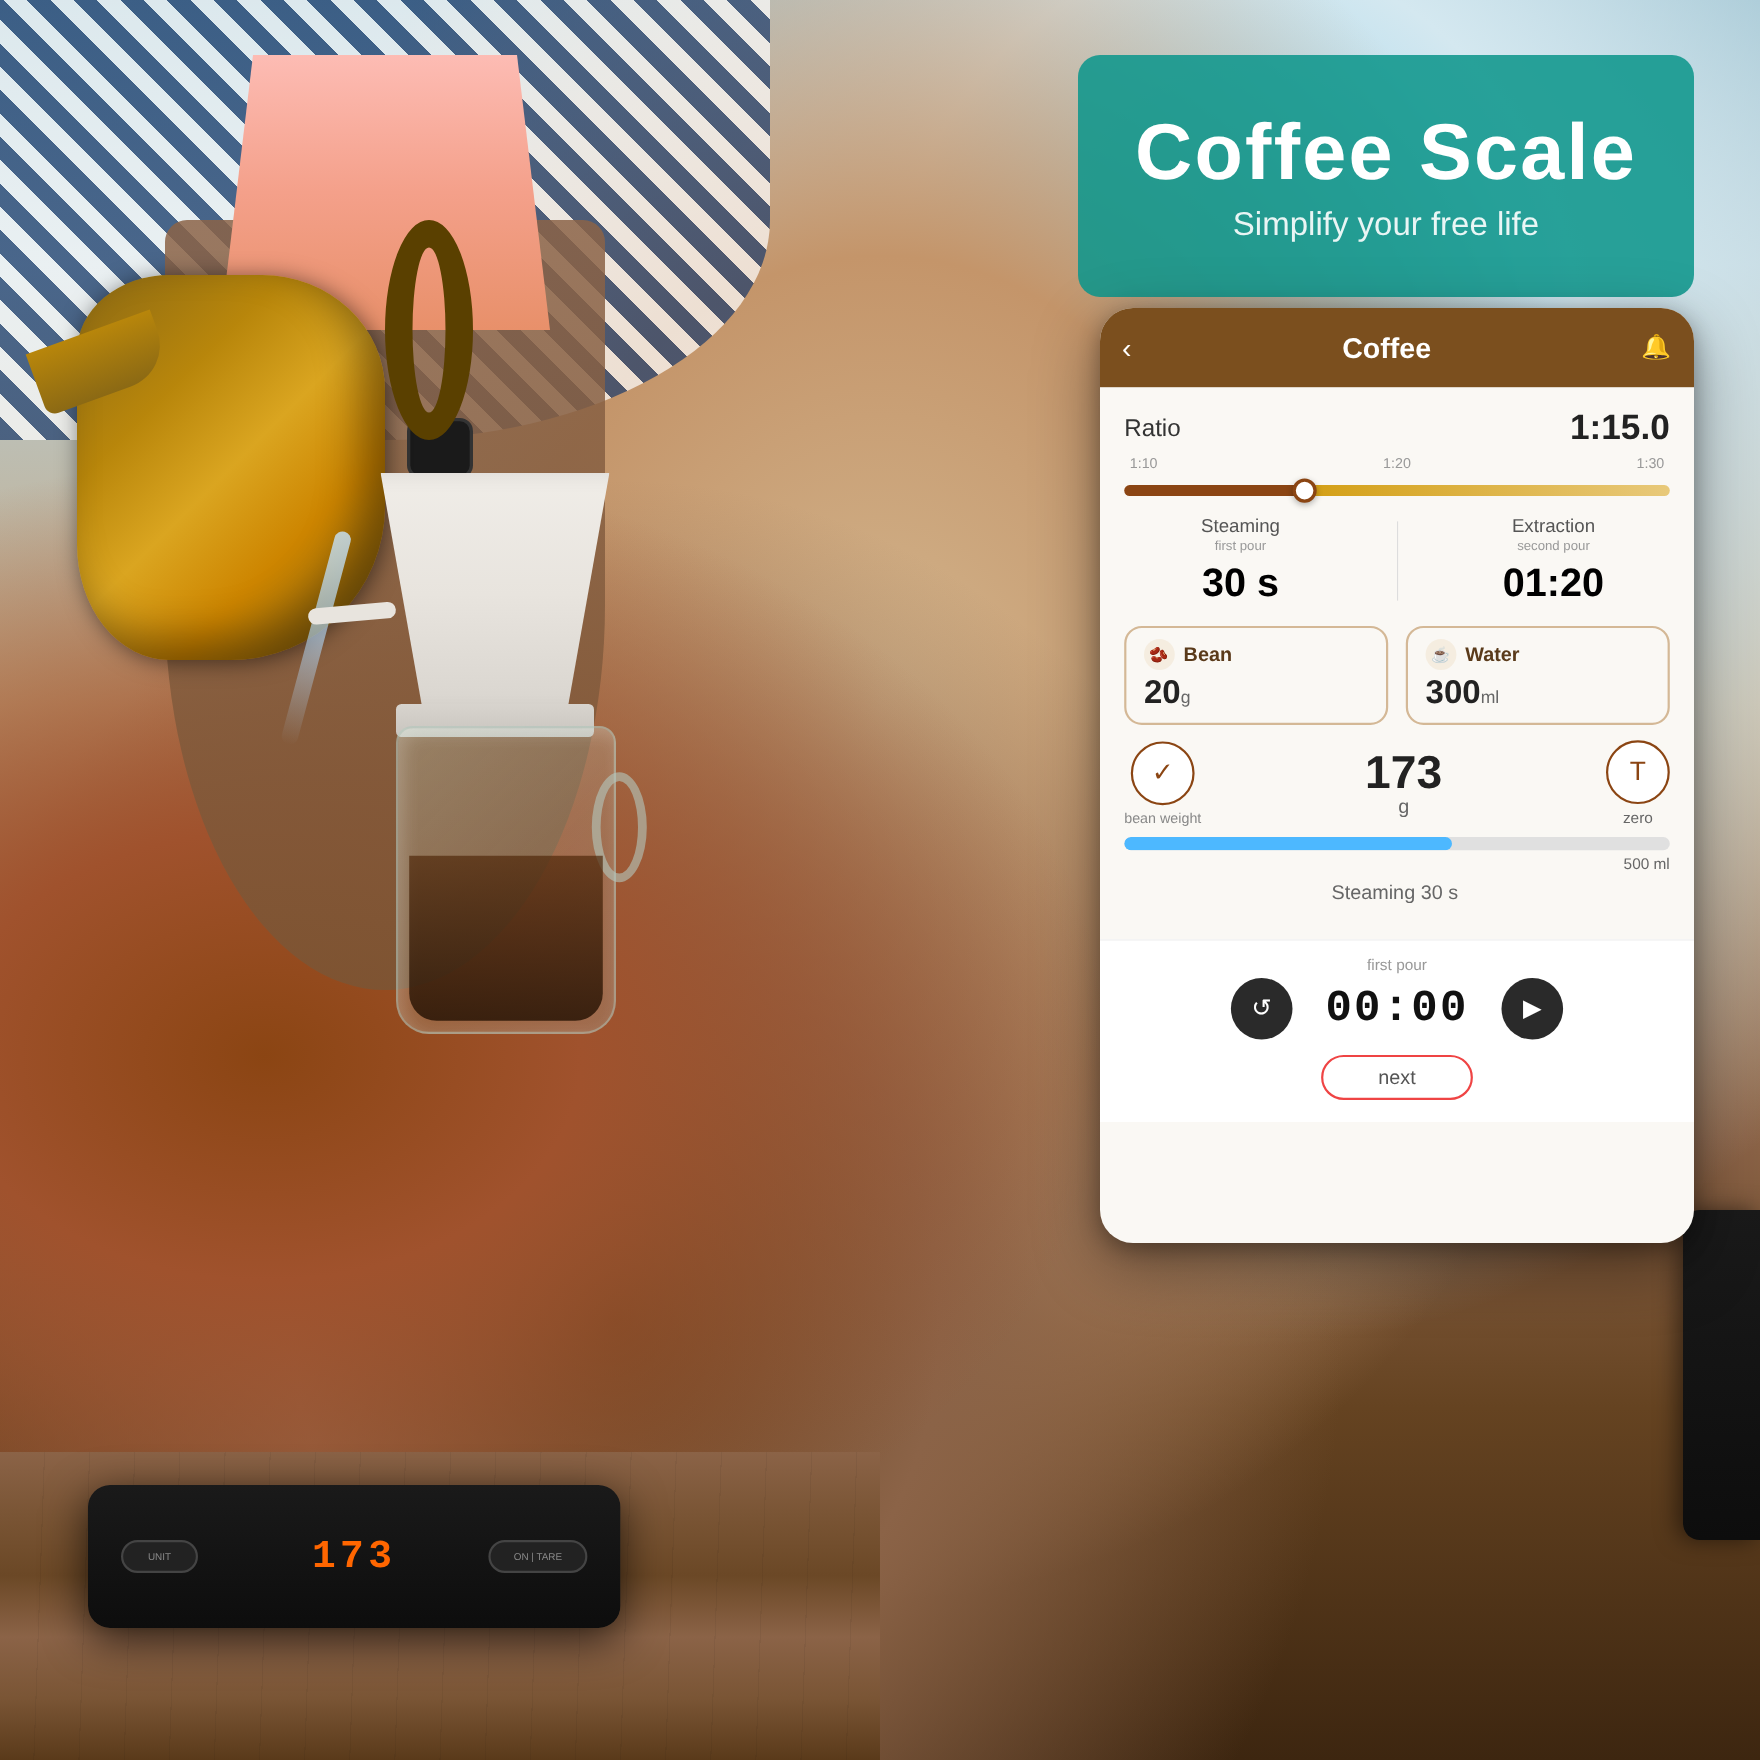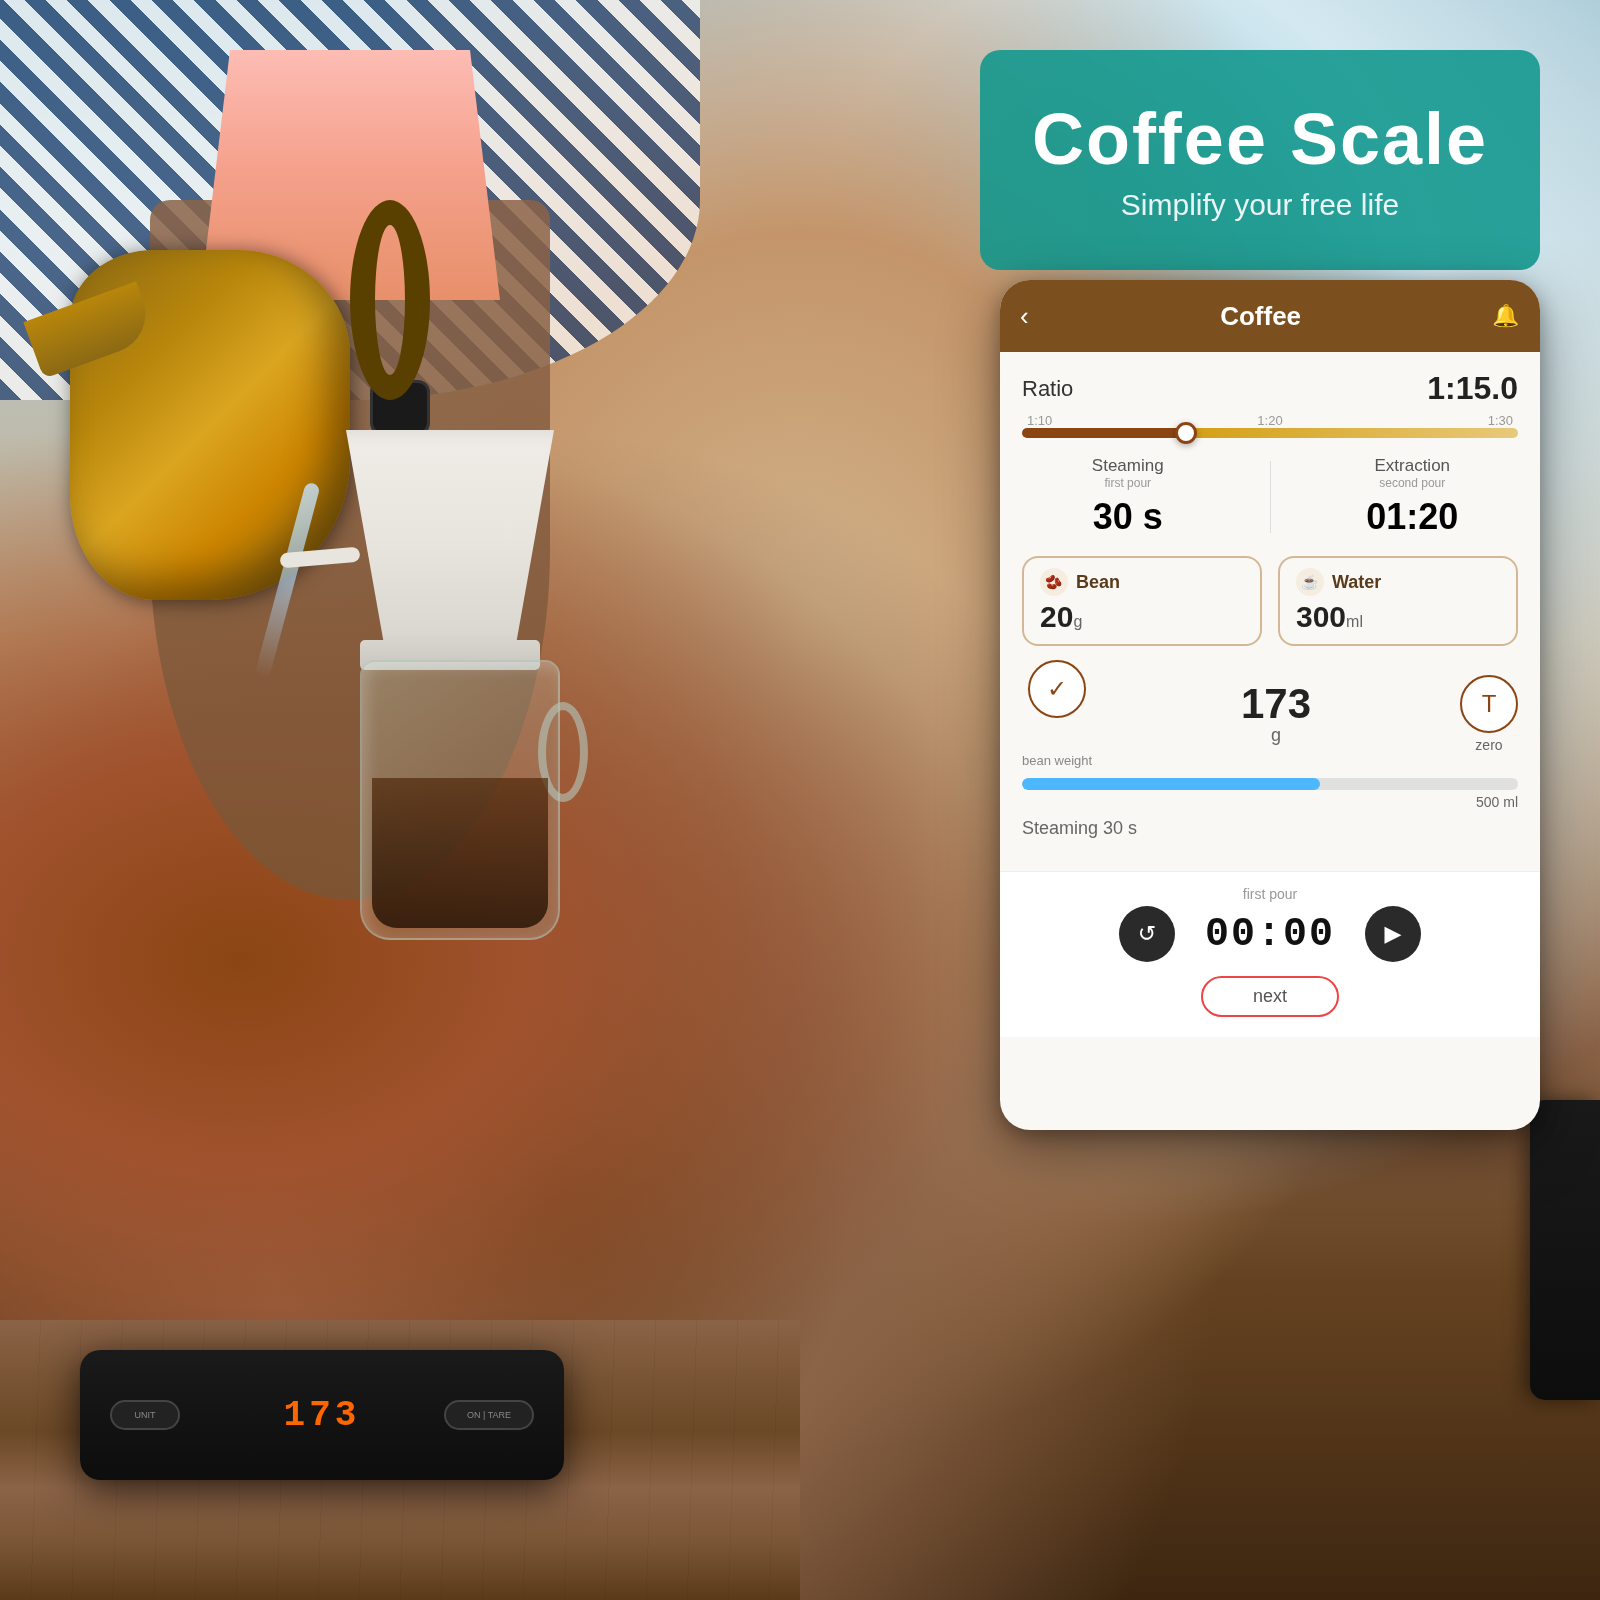--- a/index.html
+++ b/index.html
@@ -292,21 +292,21 @@
       font-size: 32px;
       font-weight: 700;
       color: #222;
     }
 
     .slider-labels {
       display: flex;
       justify-content: space-between;
       font-size: 13px;
       color: #999;
-      margin-bottom: 0;
+      margin-bottom: 13px;
       padding: 0 5px;
     }
 
     .slider-track {
       position: relative;
       height: 10px;
       border-radius: 5px;
       background: linear-gradient(to right, #8B4513 0%, #8B4513 35%, #D4A017 35%, #E8C97A 100%);
       margin-bottom: 18px;
     }
@@ -437,21 +437,20 @@
     }
     .ctrl-right {
       display: flex;
       flex-direction: column;
       align-items: center;
       gap: 4px;
     }
     .ctrl-label-small {
       font-size: 13px;
       color: #888;
-      margin-top: 31px;
     }
 
     
     .progress-section {
       margin-bottom: 8px;
     }
     .progress-track {
       height: 12px;
       background: #e0e0e0;
       border-radius: 6px;
@@ -464,21 +463,21 @@
     }
     .progress-label {
       text-align: right;
       font-size: 14px;
       color: #666;
       margin-top: 4px;
     }
 
     
     .steaming-label {
-      text-align: left;
+      text-align: center;
       font-size: 18px;
       color: #666;
       margin-bottom: 14px;
       padding-right: 4px;
     }
 
     
     .timer-bottom {
       background: white;
       border-top: 1px solid #eee;

